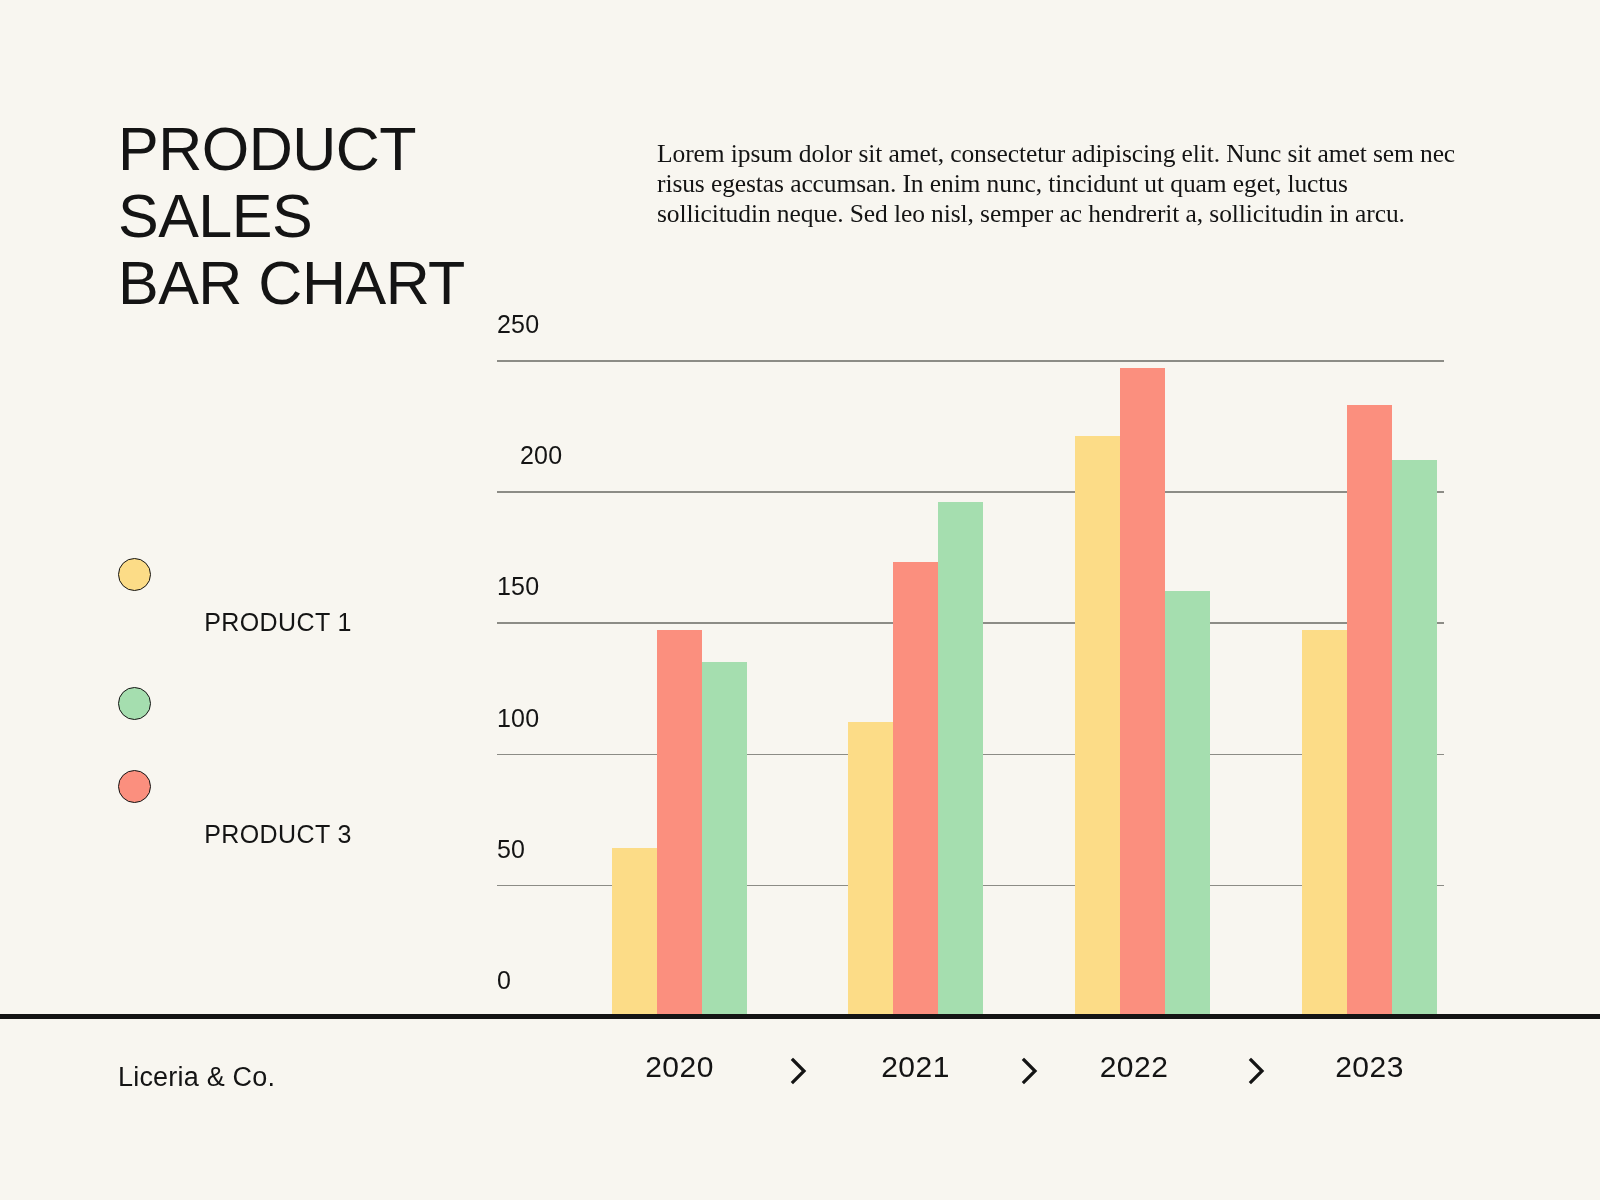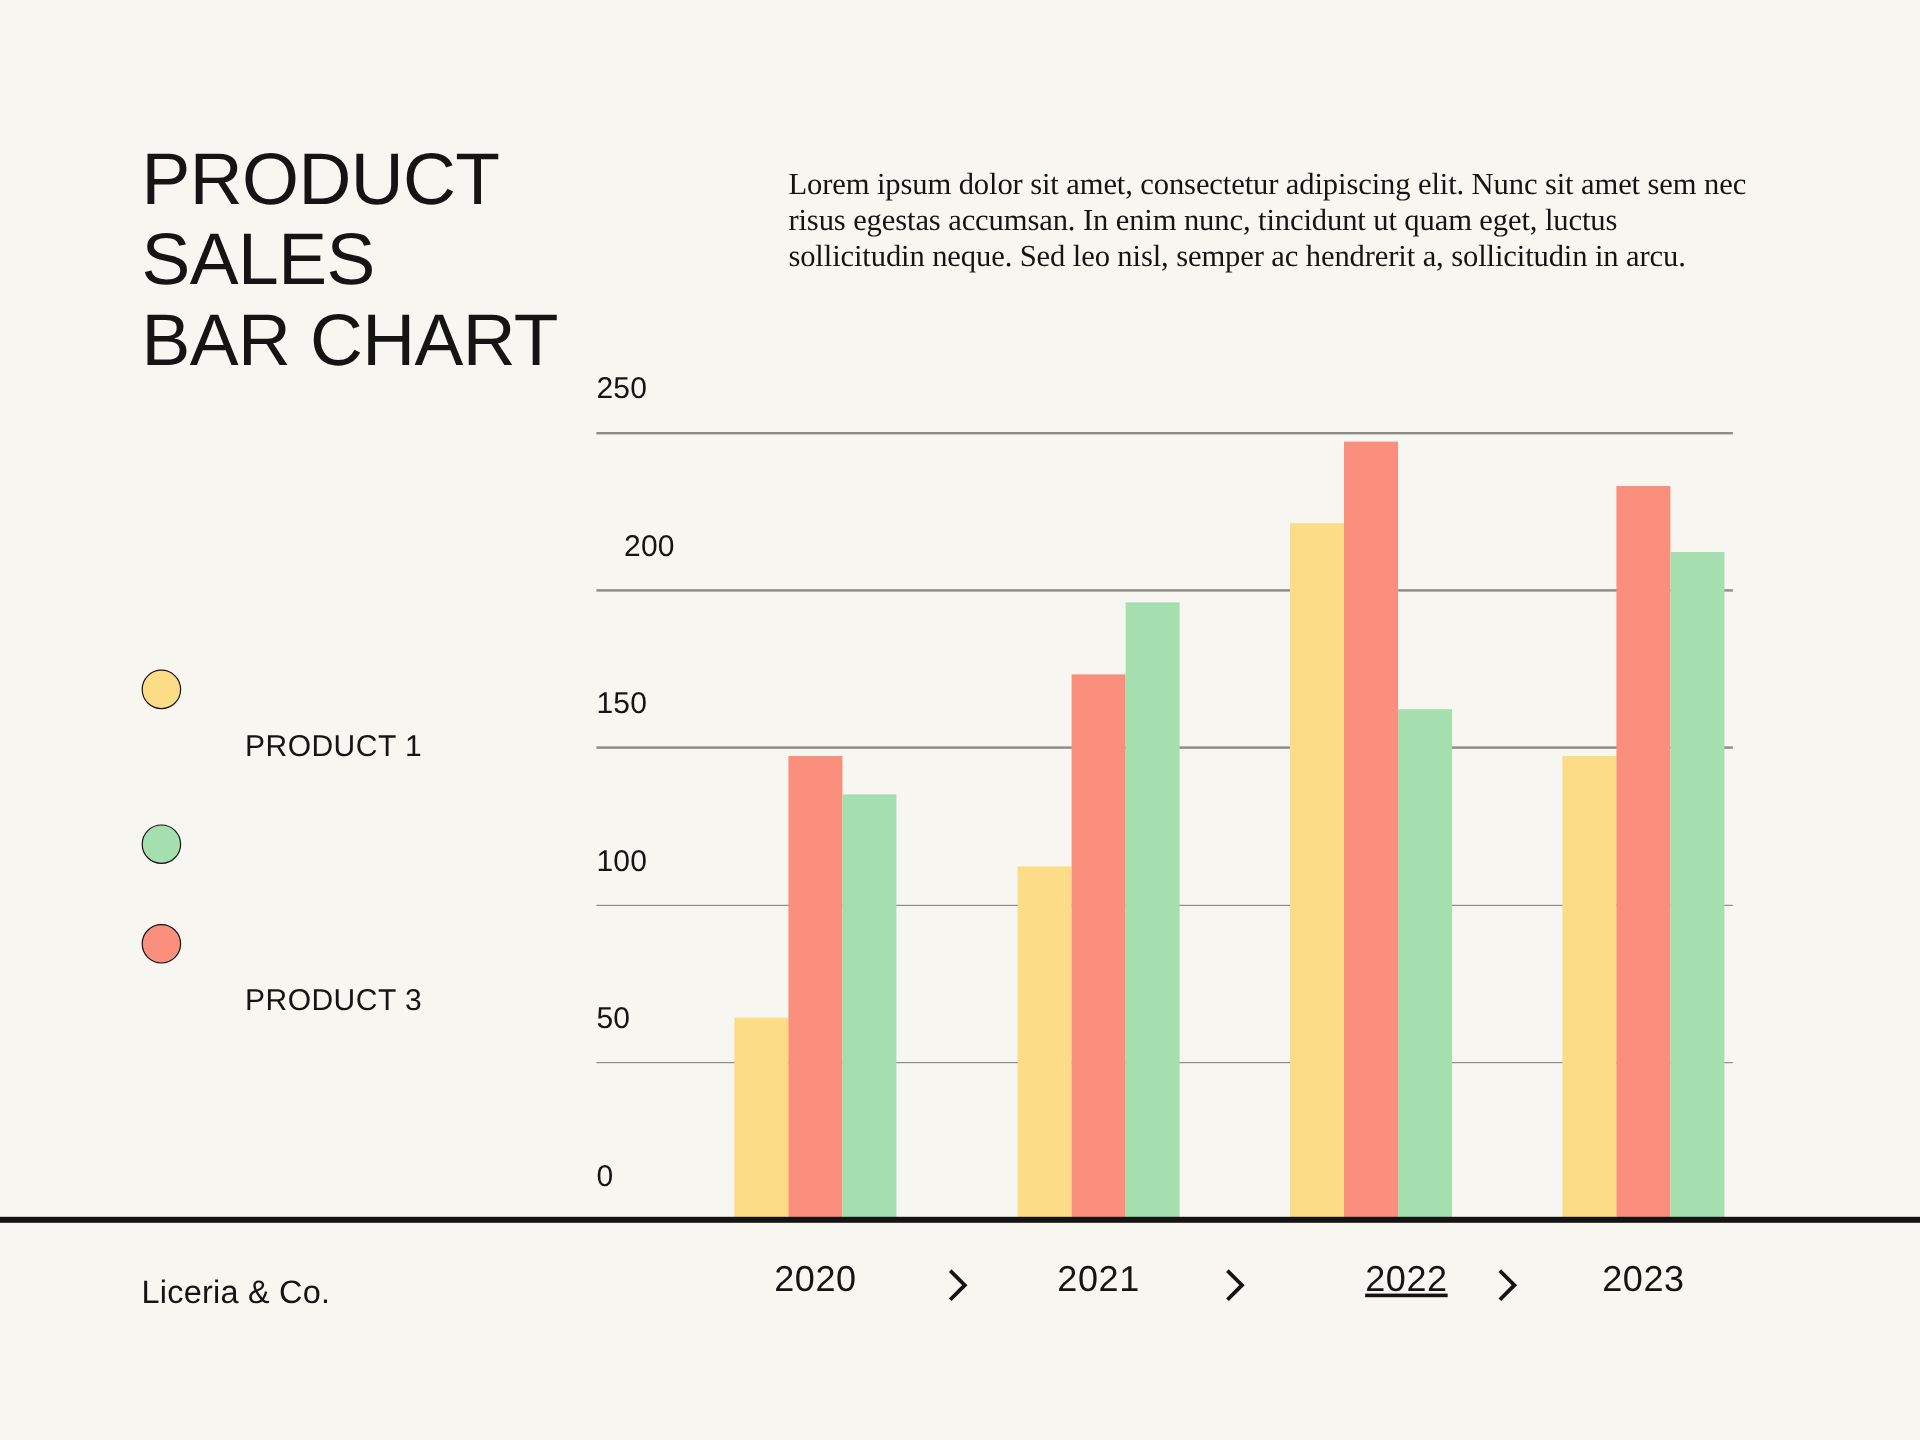--- a/index.html
+++ b/index.html
@@ -187,21 +187,21 @@
       <svg width="20" height="30" viewBox="0 0 20 30" fill="none" stroke="#141414" stroke-width="3.2" stroke-linecap="square">
         <polyline points="5,4 16,15 5,26"></polyline>
       </svg>
     </div>
     <div class="xlabel" style="left: 358.5px;">2021</div>
     <div class="chev" style="left: 512px;">
       <svg width="20" height="30" viewBox="0 0 20 30" fill="none" stroke="#141414" stroke-width="3.2" stroke-linecap="square">
         <polyline points="5,4 16,15 5,26"></polyline>
       </svg>
     </div>
-    <div class="xlabel" style="left: 615px; text-decoration: underline;">2022</div>
+    <div class="xlabel" style="left: 577px;">2022</div>
     <div class="chev" style="left: 739px;">
       <svg width="20" height="30" viewBox="0 0 20 30" fill="none" stroke="#141414" stroke-width="3.2" stroke-linecap="square">
         <polyline points="5,4 16,15 5,26"></polyline>
       </svg>
     </div>
     <div class="xlabel" style="left: 812.5px;">2023</div>
   </div>
 
 <div id="footer">Liceria &amp; Co.</div>
 

